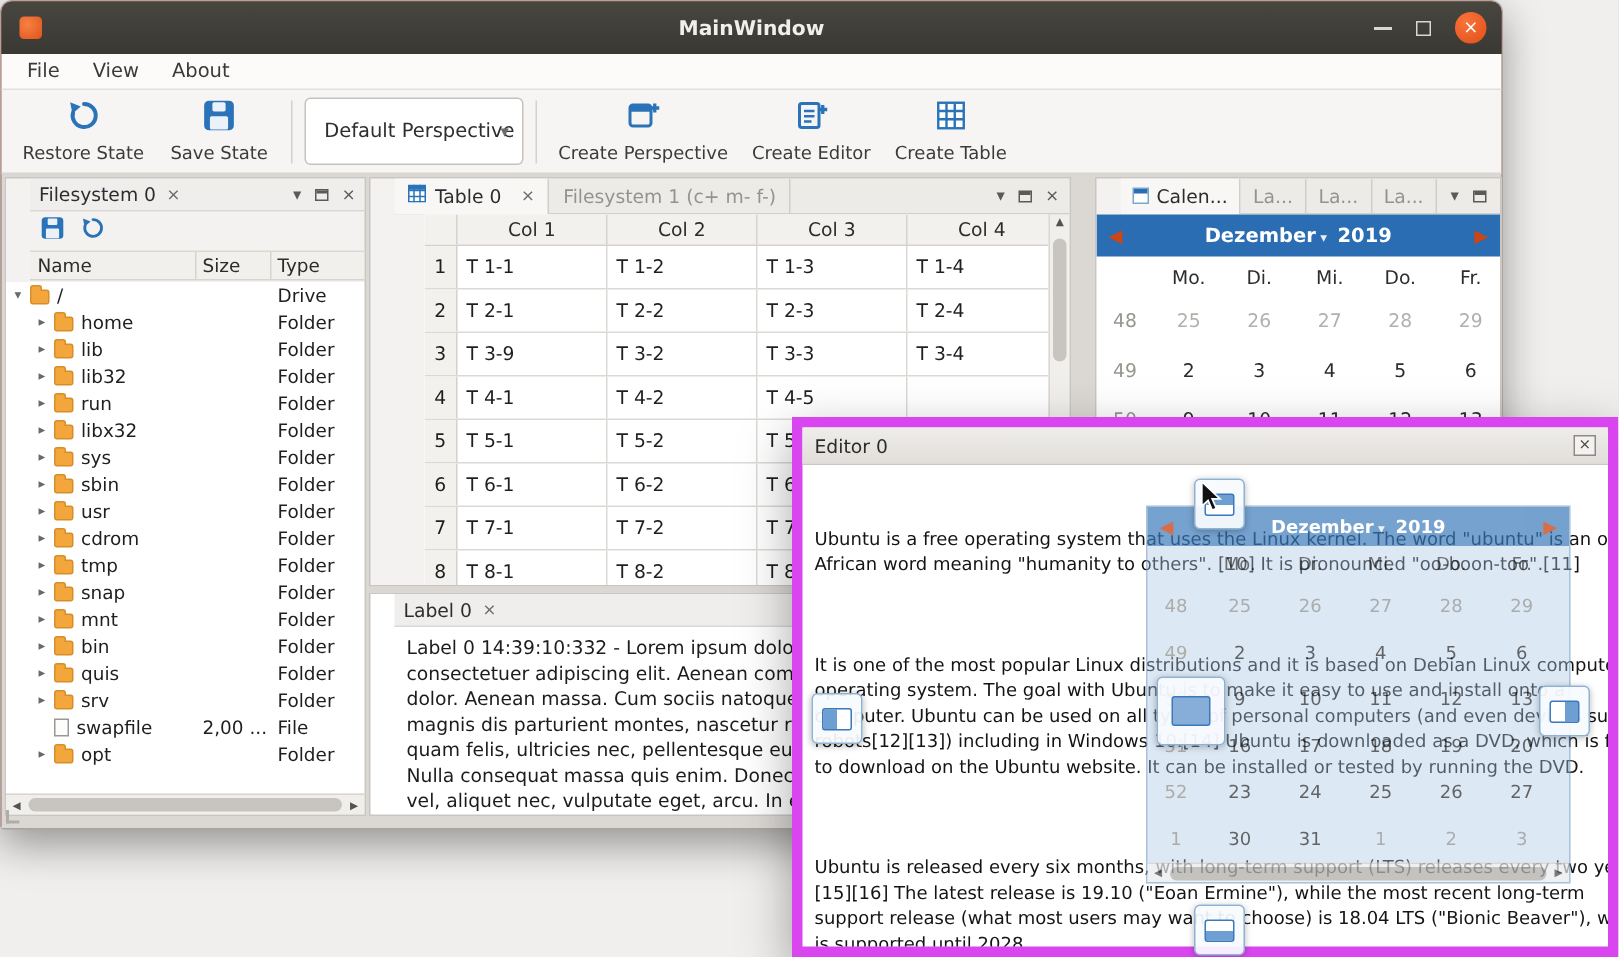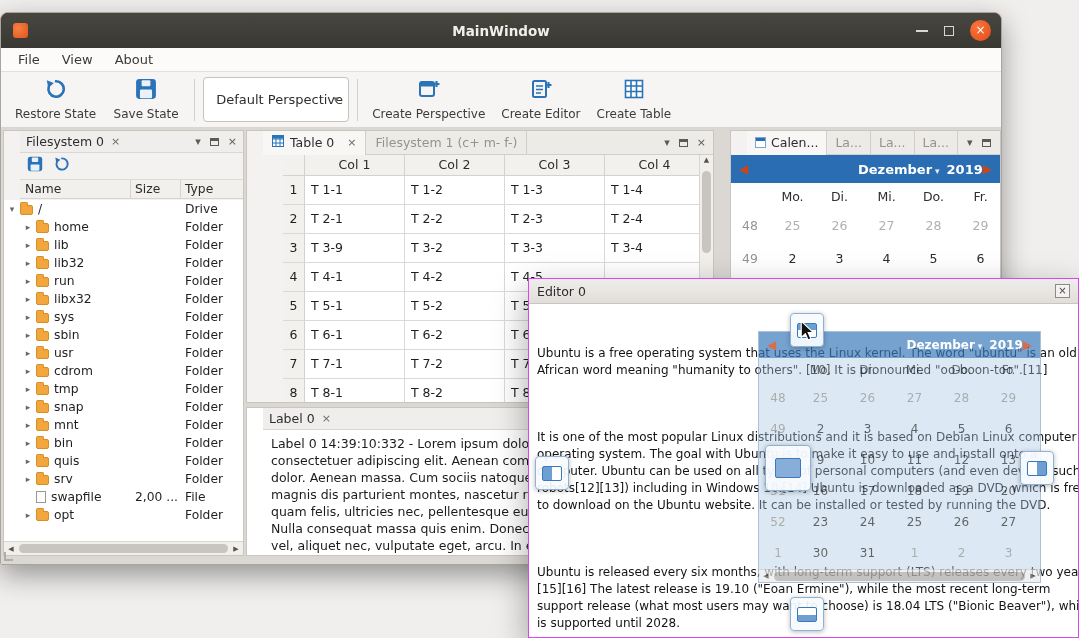--- a/index.html
+++ b/index.html
@@ -1,20 +1,20 @@
 <!DOCTYPE html>
 <html style="--accent: #2a73b8; --titlebar: #3b3a36; --close_orange: #ee5f2b; --folder_orange: #f2a63c; --cal_blue: #2a6db3; --cal_arrow: #cc4517; --overlay_blue: #9cc0df;"><head>
 <meta charset="utf-8">
 <style>
   * { margin:0; padding:0; box-sizing:border-box; }
   body { font-family:"DejaVu Sans","Liberation Sans",sans-serif; background:#f0efed; }
   .screen { position:relative; width:1079px; height:638px; overflow:hidden; background:#f0efed; }
 
   
-  .main-window { position:absolute; left:0; top:12px; width:1002px; height:553px;
+  .main-window { position:absolute; left:0; top:0; width:1002px; height:553px;
     background:#b91c1c; border-radius:8px 8px 3px 3px; box-shadow:0 10px 28px rgba(0,0,0,.38);
     border:1px solid #a8a5a1; }
   .titlebar { position:absolute; left:0; top:0; right:0; height:35px;
     background:linear-gradient(#47463f,#393833); border-radius:7px 7px 0 0;
     display:flex; align-items:center; }
   .app-icon { position:absolute; left:12px; width:15px; height:15px; border-radius:3px;
     background:radial-gradient(circle at 35% 35%, #f58142, #e1531c); }
   .tb-title { position:absolute; left:0; right:0; text-align:center; color:#f0efec;
     font-size:13.5px; font-weight:bold; }
   .win-btns { position:absolute; right:10px; display:flex; align-items:center; gap:16px; }
@@ -108,36 +108,36 @@
   
   .right-panel { left:729px; top:2px; width:271px; bottom:8px; }
   .rtab { height:24px; display:flex; align-items:center; gap:5px; padding:0 8px;
     font-size:12.5px; border-right:1px solid #d2cfcb; color:#95938f; }
   .rtab.active { background:#f8f7f6; color:#2c2c2c; }
   .cal-tab-icon { width:11px; height:11px; border:1px solid #7aa7cc; background:#fff; position:relative; }
   .cal-tab-icon::before { content:''; position:absolute; top:0; left:0; right:0; height:3px; background:#2a6db3; }
   .cal { position:absolute; left:0; top:24px; right:0; bottom:0; background:#fff; }
   .cal-nav { height:28px; background:var(--cal_blue); display:flex; align-items:center; padding:0 8px; }
   .cal-prev, .cal-next { color:var(--cal_arrow); font-size:12px; }
-  .cal-title { flex:1; text-align:right; color:#fff; font-size:13px; font-weight:bold; }
+  .cal-title { flex:1; text-align:center; color:#fff; font-size:13px; font-weight:bold; }
   .cal-title .mini-chev { font-size:9px; font-weight:normal; margin:0 7px 0 3px; color:#e8eef5; }
   .cal-headrow { display:flex; height:26px; align-items:center; font-size:12.5px; color:#2d2d2d; }
   .cal-wkh { width:38px; flex:none; }
   .cal-h { width:47px; flex:none; text-align:center; }
   .cal-row { display:flex; height:33px; align-items:center; font-size:12.5px; }
   .cal-wk { width:38px; flex:none; text-align:center; color:#98958f; }
   .cal-d { width:47px; flex:none; text-align:center; color:#2b2b2b; }
   .cal-d.muted { color:#b3b0ac; }
 
   .resize-grip { position:absolute; left:3px; bottom:3px; width:9px; height:9px;
     border-left:2px solid #b0ada9; border-bottom:2px solid #b0ada9; }
 
   
   .editor-window { position:absolute; left:528px; top:278px; width:551px; height:360px;
-    background:#fff; border:1px solid #d946ef; box-shadow:0 12px 32px rgba(0,0,0,.35); }
+    background:#fff; border:7px solid #d946ef; box-shadow:0 12px 32px rgba(0,0,0,.35); }
   .ed-titlebar { position:absolute; left:0; top:0; right:0; height:25px;
     background:linear-gradient(#efedea,#e1deda); border-bottom:1px solid #c9c6c2;
     display:flex; align-items:center; padding:0 8px; }
   .ed-title { font-size:12.5px; color:#2c2c2c; }
   .ed-close { margin-left:auto; width:15px; height:14px; border:1px solid #8d8a86; background:#f4f2f0;
     font-size:10px; line-height:12px; text-align:center; color:#4a4846; }
   .ed-content { position:absolute; left:0; top:26px; right:0; bottom:0; padding:6px 8px;
     font-size:12px; line-height:17px; color:#141414; white-space:pre; overflow:hidden; }
   .para { margin-bottom:16px; }
 

